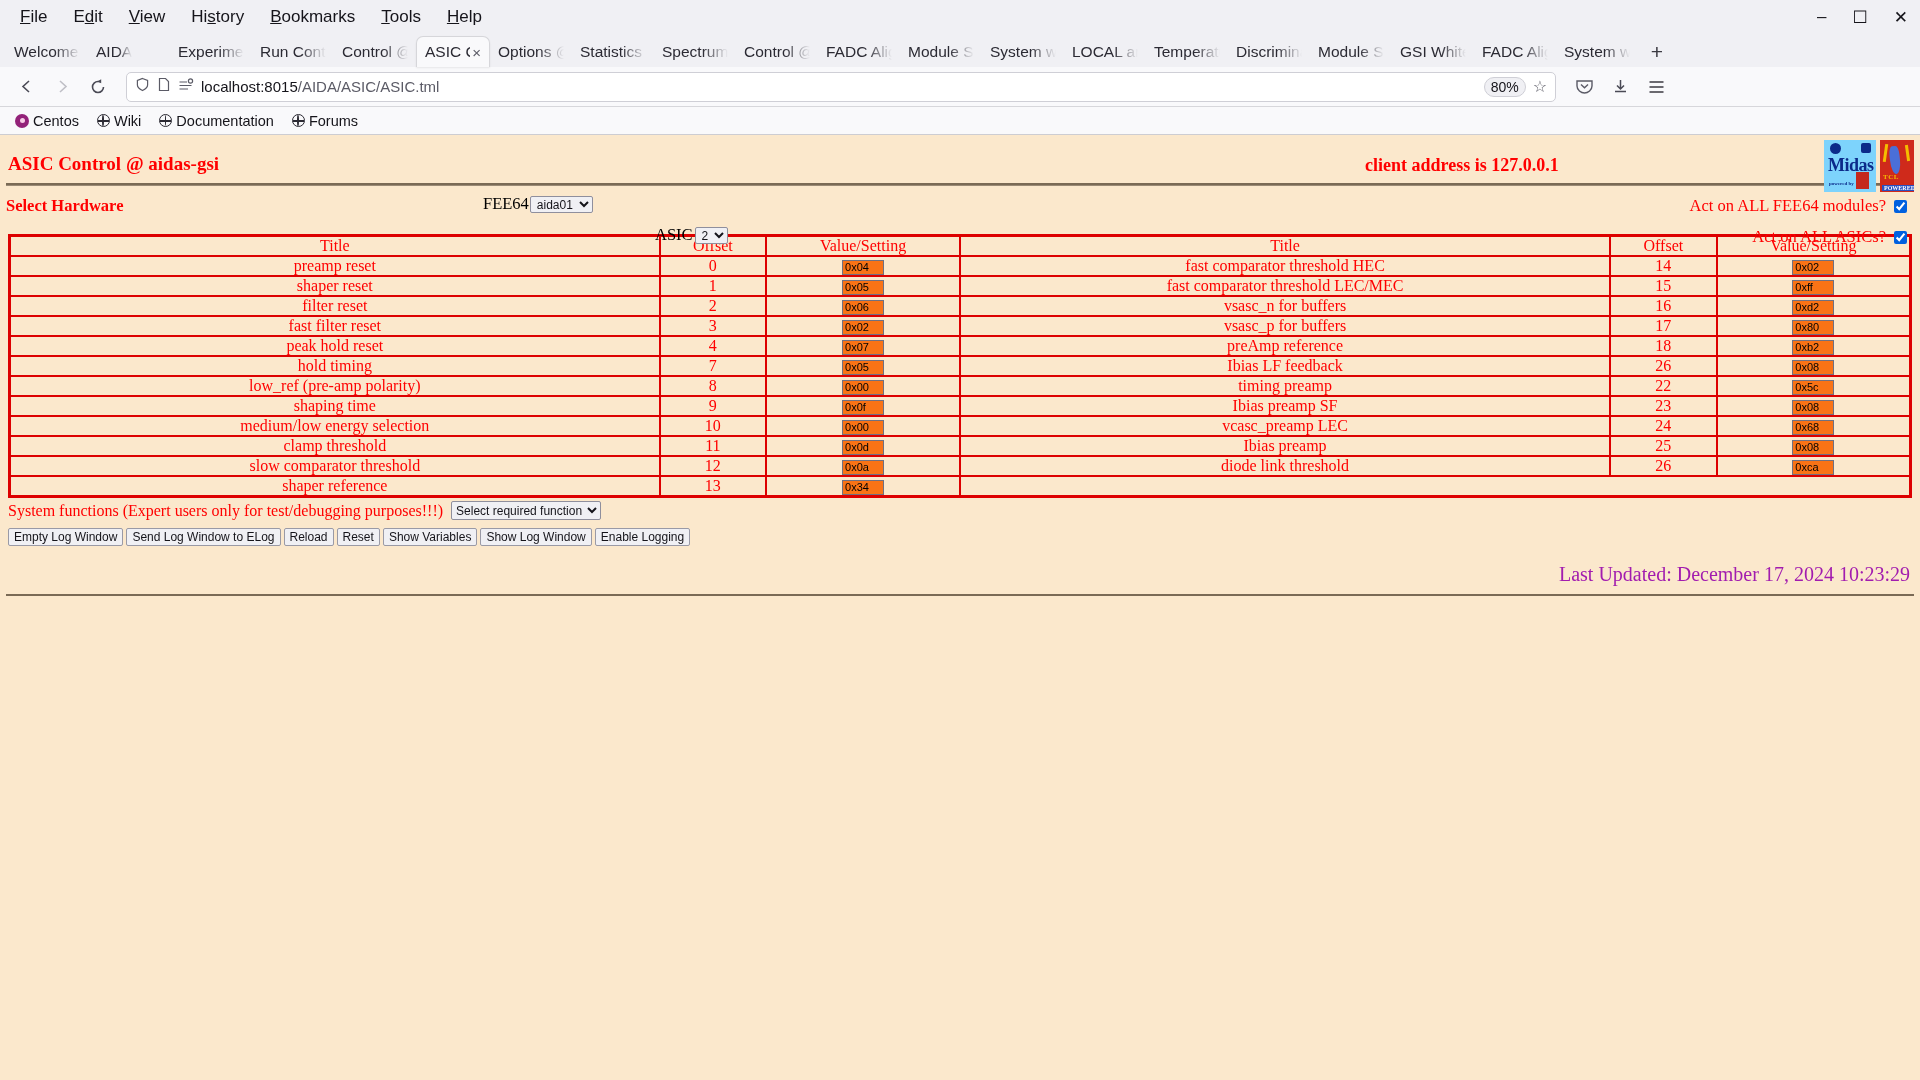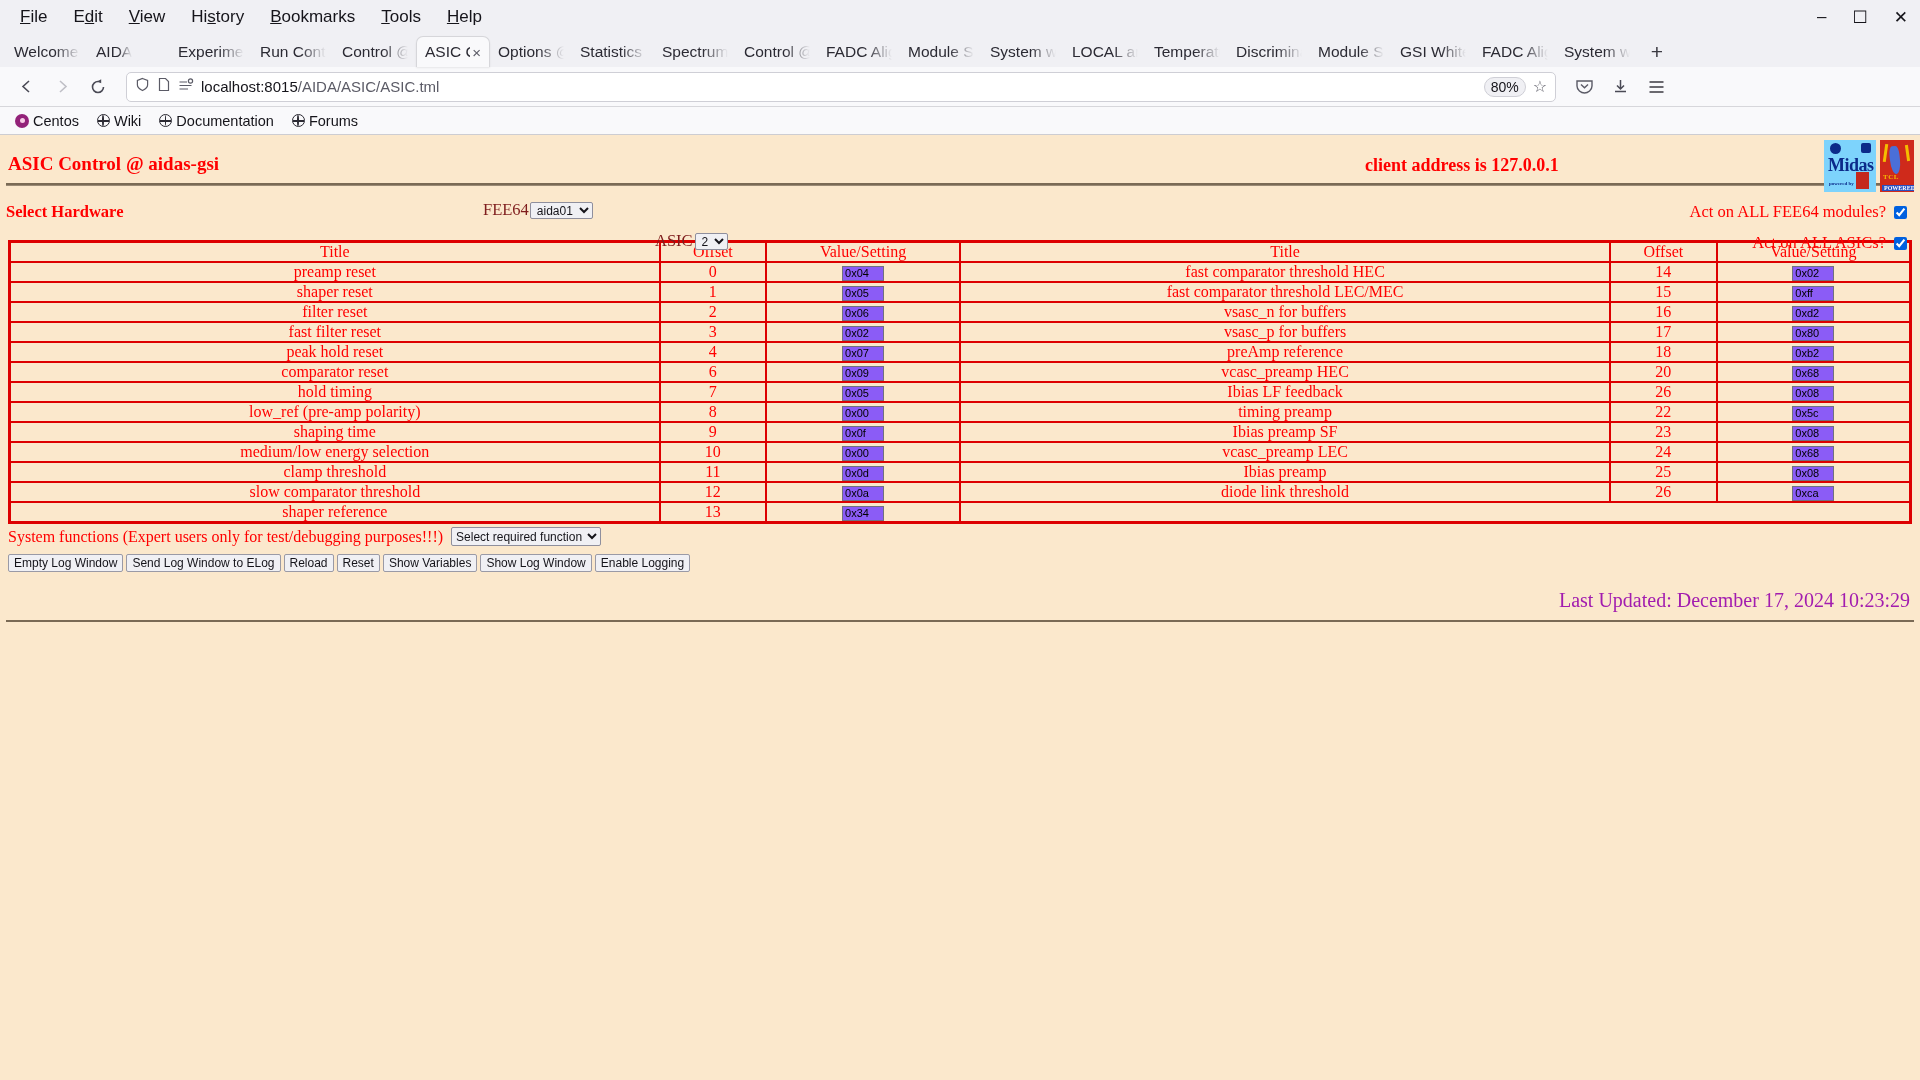--- a/index.html
+++ b/index.html
@@ -196,35 +196,35 @@
   }
 
   .hr-dark {
     border:none; border-top:2px solid #7a6a55; margin:8px 6px 0 6px;
   }
   .hr-thin {
     border:none; border-top:1px solid #9a8a75; margin:0 6px;
   }
 
   .hwrow {
-    position:relative; height:32px; margin-top:14px; padding:0 8px;
+    position:relative; height:32px; margin-top:8px; padding:0 8px;
   }
   .hw-title {
     font-size:16.5px; font-weight:bold; color:#ff0000;
     position:absolute; left:6px; top:2px;
   }
   .fee-wrap {
     position:absolute; left:483px; top:0; display:flex;
     align-items:center; gap:1px;
   }
   .asic-wrap {
     position:absolute; left:655px; top:31px; display:flex;
     align-items:center; gap:2px;
   }
-  .lbl { font-size:16.5px; color:#7f1d1d; }
+  .lbl { font-size:16.5px; color:#000000; }
   select.mini {
     font-family:"Liberation Sans", sans-serif;
     font-size:12px; padding:0 2px; height:17px;
     border:1px solid #8f8f9d; background:#f0f0f4; color:#15141a;
     border-radius:2px;
   }
   .actall {
     position:absolute; right:10px; top:2px; font-size:16.5px;
     color:#ff0000; display:flex; align-items:center; gap:4px;
   }
@@ -247,21 +247,21 @@
     font-family:"Liberation Serif", serif;
   }
   table.asic th { font-weight:normal; }
   .c-title { width:34.2%; }
   .c-offset { width:5.6%; }
   .c-val { width:10.2%; text-align:left; }
   .val-cell { padding-left:52px; }
   input.hexin {
     width:42px; height:15px; font-size:11px;
     font-family:"Liberation Sans", sans-serif;
-    border:1px solid #707080; background:#8b5cf6;
+    border:1px solid #707080; background:#f97316;
     color:#000000; padding:0 2px;
   }
   td.blank { border-left:2px solid #dd0000; }
 
   
   .sysrow {
     padding:3px 8px 0 8px; display:flex; align-items:center; gap:8px;
   }
   .systext { font-size:16px; color:#ff0000; }
   select.func {
@@ -548,28 +548,20 @@
           </tr>
           <tr>
             <td class="c-title">peak hold reset</td>
             <td class="c-offset">4</td>
             <td class="c-val val-cell"><input class="hexin" type="text" value="0x07" style=""></td>
             <td class="c-title">preAmp reference</td>
             <td class="c-offset">18</td>
             <td class="c-val val-cell"><input class="hexin" type="text" value="0xb2" style=""></td>
           </tr>
           <tr>
-            <td class="c-title">comparator reset</td>
-            <td class="c-offset">6</td>
-            <td class="c-val val-cell"><input class="hexin" type="text" value="0x09" style=""></td>
-            <td class="c-title">vcasc_preamp HEC</td>
-            <td class="c-offset">20</td>
-            <td class="c-val val-cell"><input class="hexin" type="text" value="0x68" style=""></td>
-          </tr>
-          <tr>
             <td class="c-title">hold timing</td>
             <td class="c-offset">7</td>
             <td class="c-val val-cell"><input class="hexin" type="text" value="0x05" style=""></td>
             <td class="c-title">Ibias LF feedback</td>
             <td class="c-offset">26</td>
             <td class="c-val val-cell"><input class="hexin" type="text" value="0x08" style=""></td>
           </tr>
           <tr>
             <td class="c-title">low_ref (pre-amp polarity)</td>
             <td class="c-offset">8</td>

